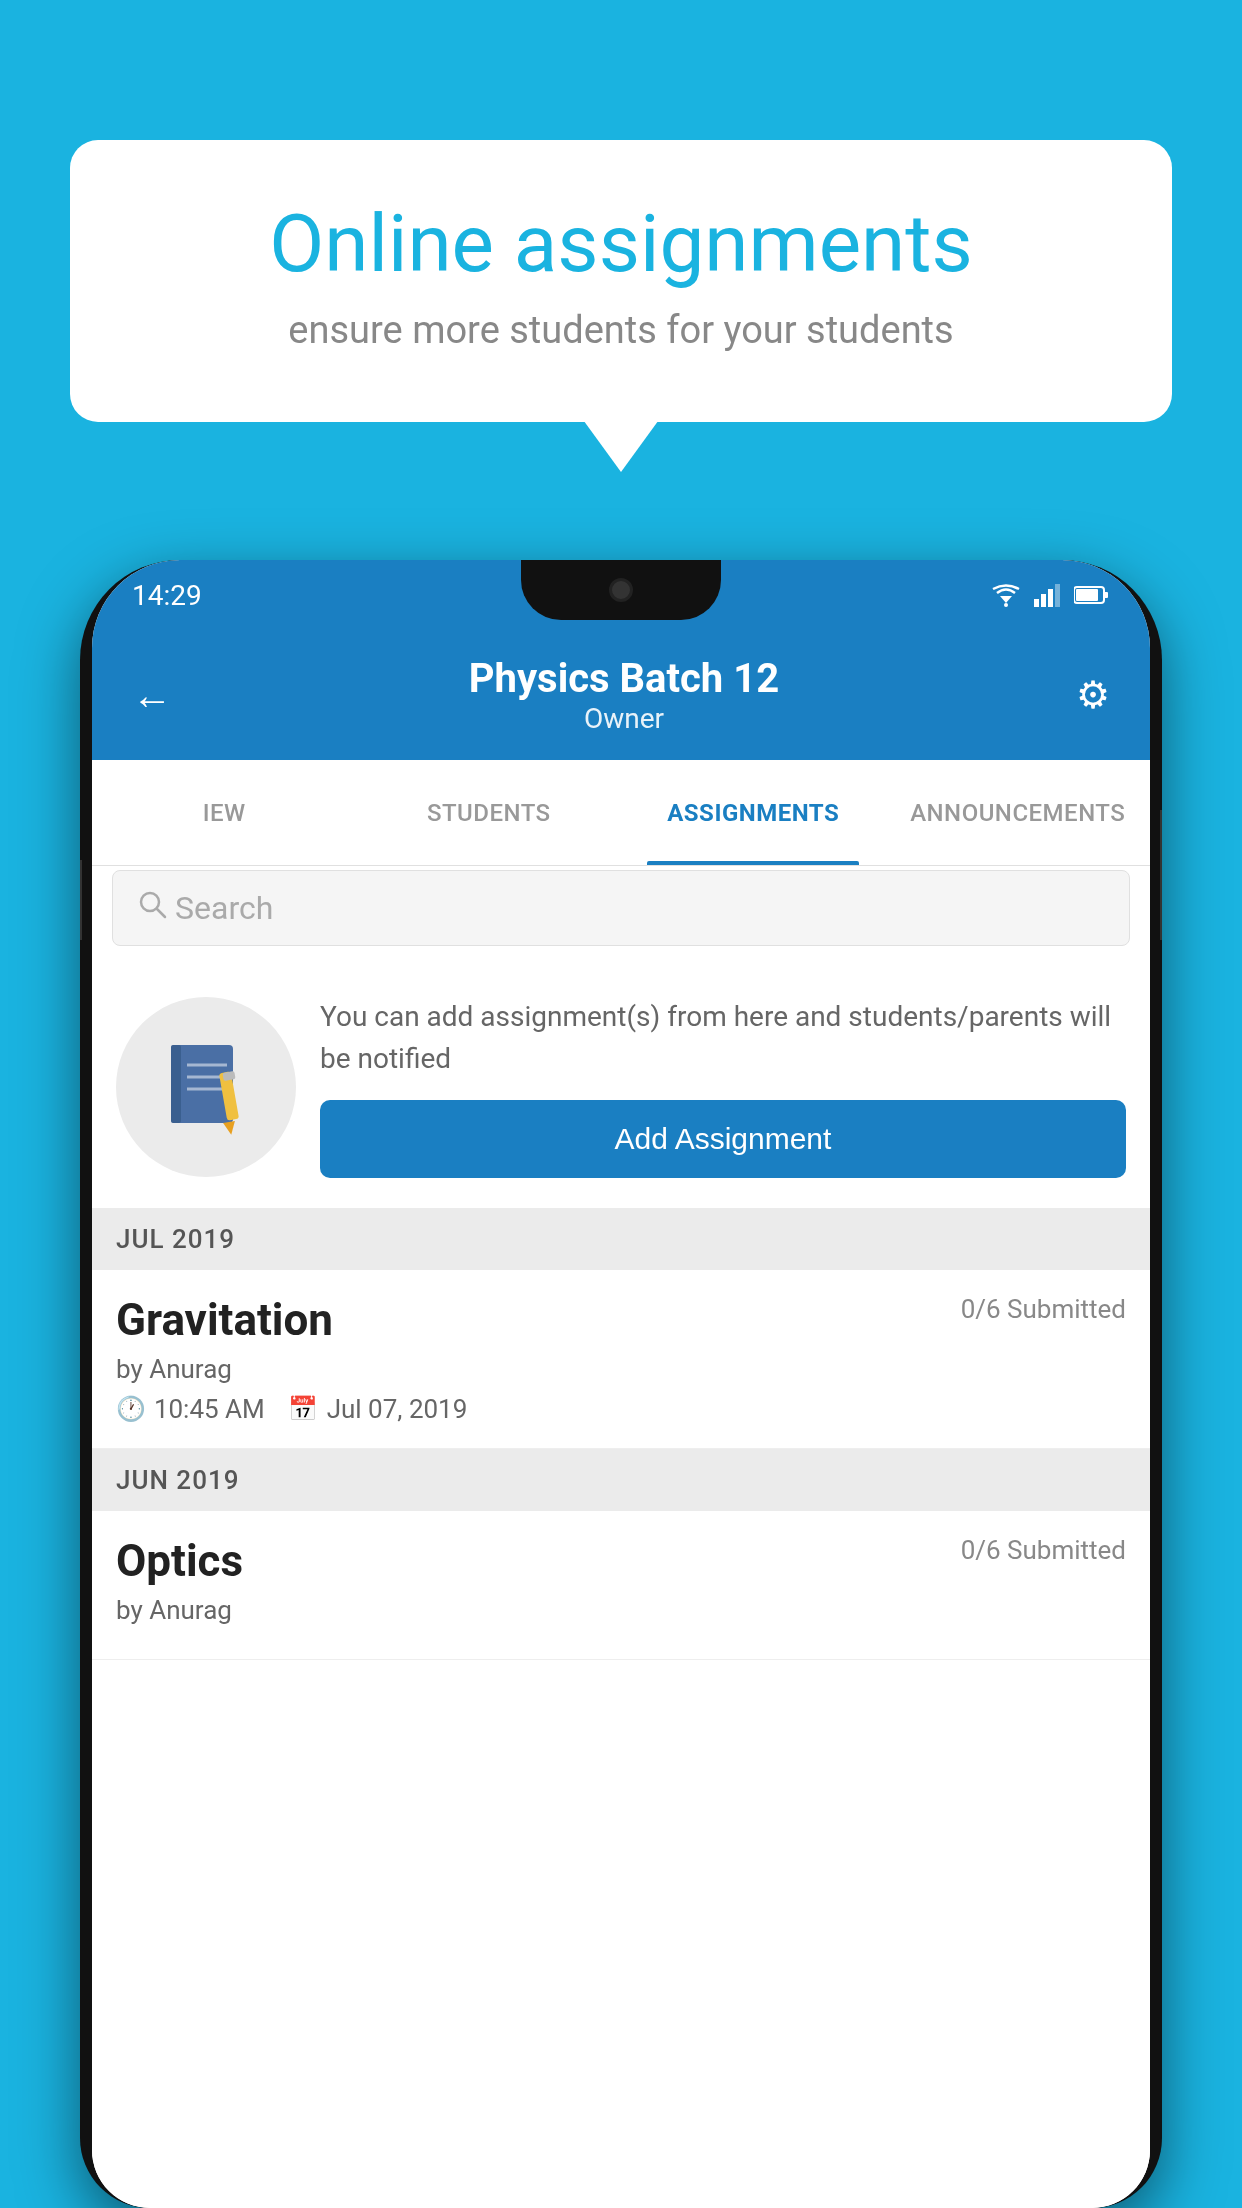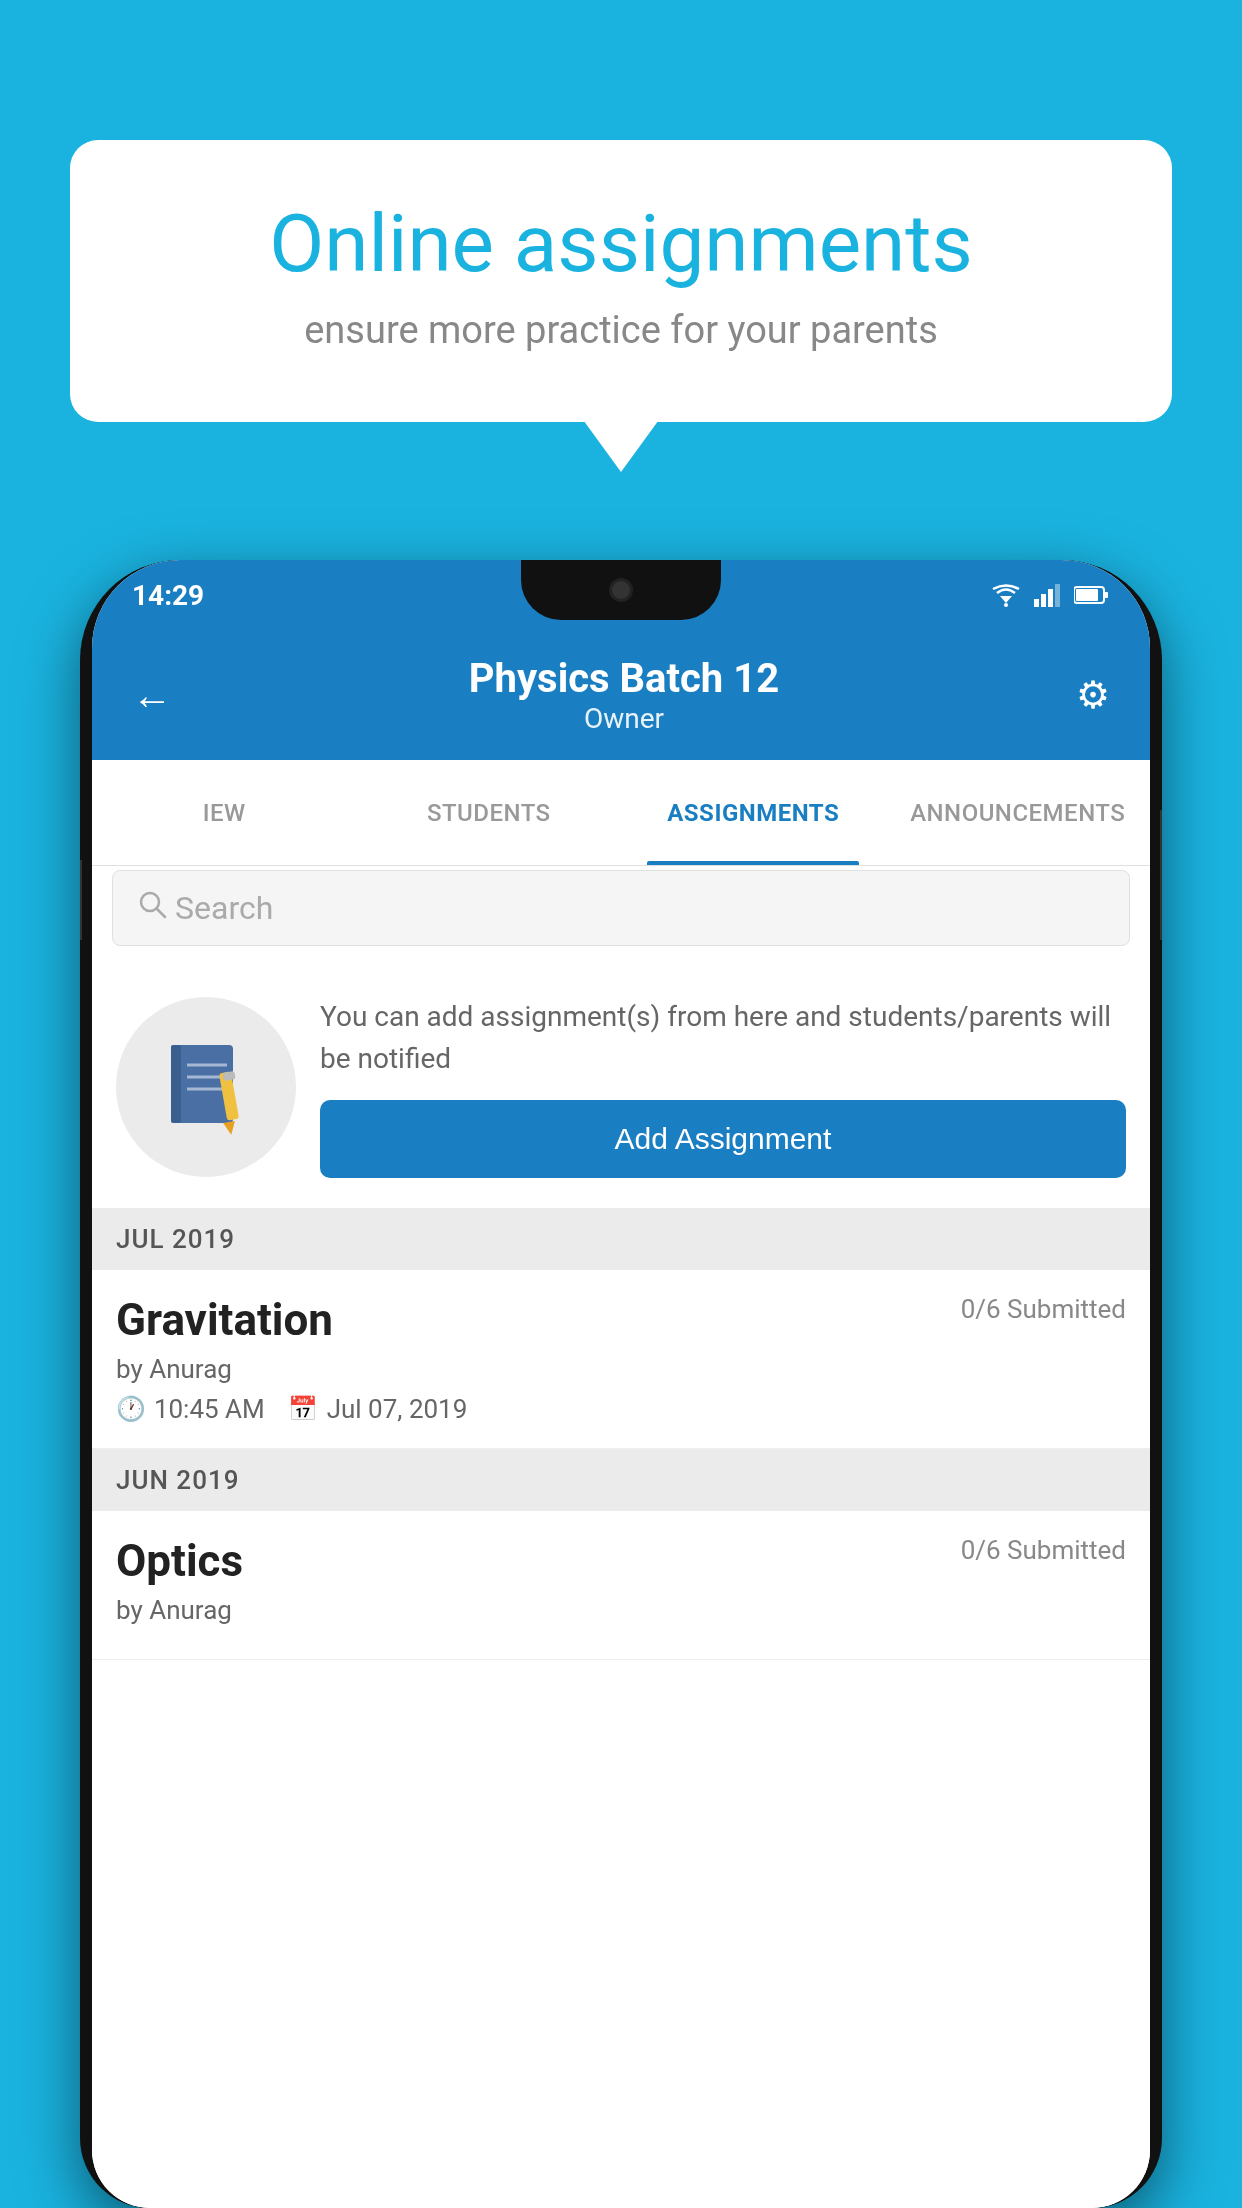--- a/index.html
+++ b/index.html
@@ -106,21 +106,21 @@
       display: flex;
       align-items: center;
       justify-content: space-between;
       padding: 0 40px;
       z-index: 50;
     }
 
     .status-time {
       color: white;
       font-size: 28px;
-      font-weight: 700;
+      font-weight: 400;
     }
 
     .status-icons {
       display: flex;
       align-items: center;
       gap: 12px;
     }
 
     
     .app-bar {
@@ -391,21 +391,21 @@
     }
   </style>
 </head>
 <body>
 
 <div style="position:absolute;top:0;left:0;width:100%;height:100%;background:#1ab3e0;"></div>
 
 <div class="speech-bubble-container">
   <div class="speech-bubble">
     <div class="bubble-title">Online assignments</div>
-    <div class="bubble-subtitle">ensure more practice for your parents</div>
+    <div class="bubble-subtitle">ensure more students for your students</div>
   </div>
 </div>
 
 <div class="phone-frame">
 
   <div class="phone-side-btn-left"></div>
   <div class="phone-side-btn-right"></div>
 
   <div class="phone-screen">
 

